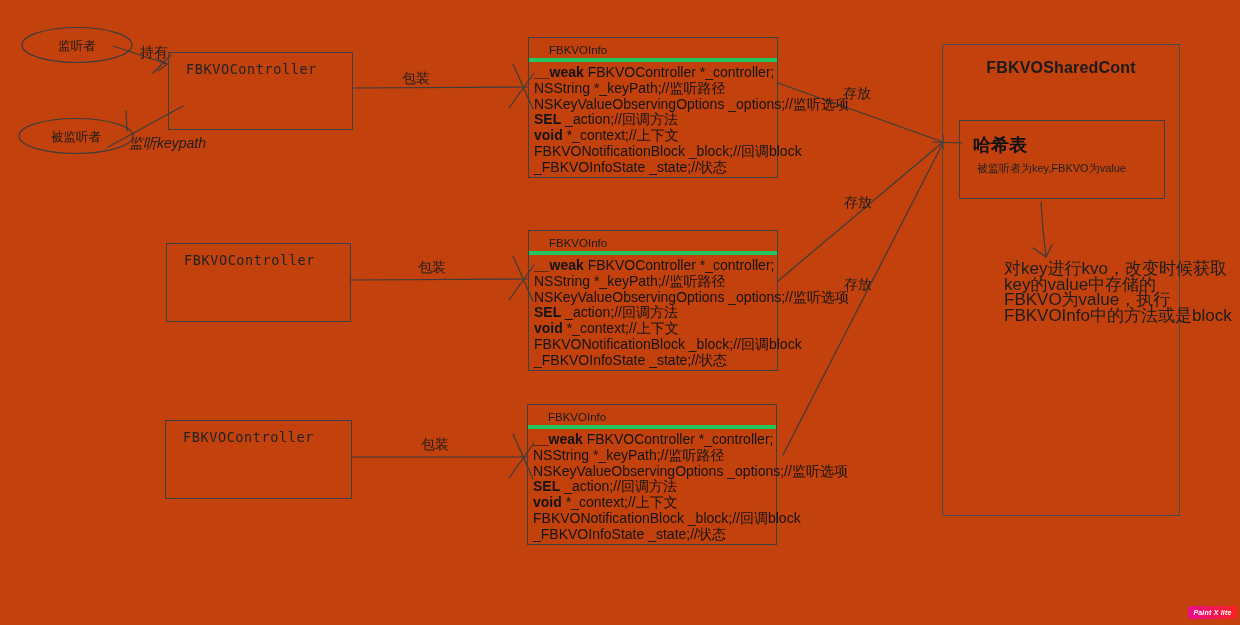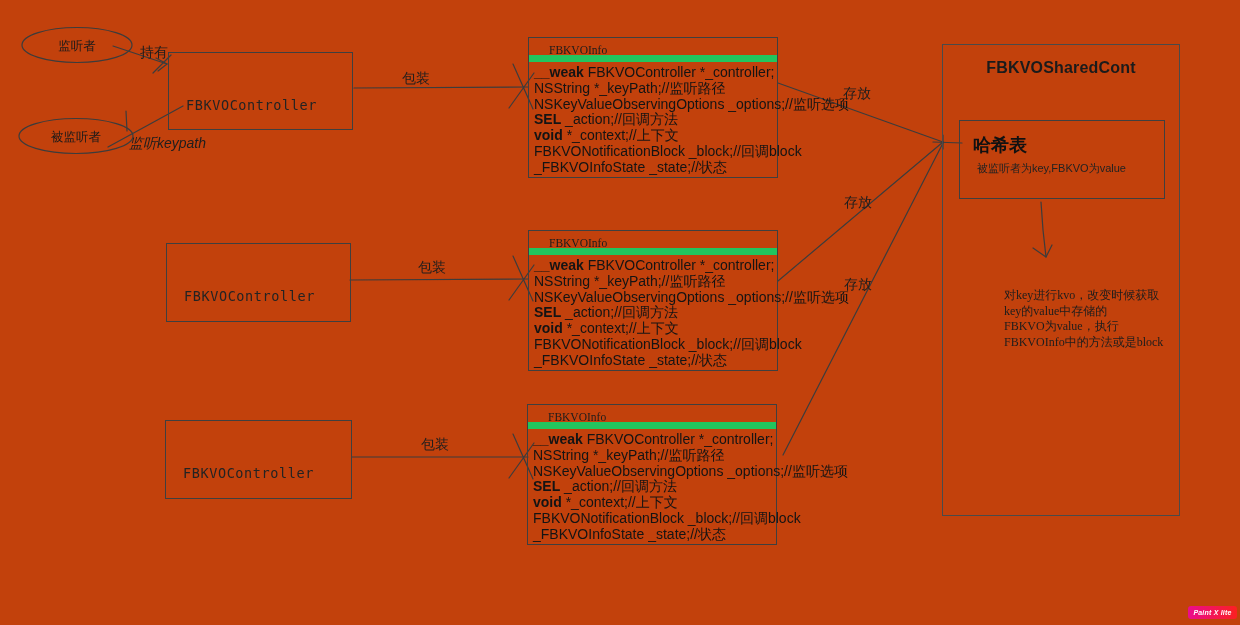--- a/index.html
+++ b/index.html
@@ -12,51 +12,50 @@
   .layer { position: absolute; inset: 0; width: 1240px; height: 625px; }
   svg.layer { pointer-events: none; }
 
   
   .node {
     position: absolute; border: 1px solid #3f3f3f; background: transparent;
   }
   .ctrl-box .ctrl-label {
     font-family: "DejaVu Sans Mono", "Liberation Mono", monospace;
     font-size: 13.5px; color: #232323; letter-spacing: 0.6px;
-    padding: 8px 0 0 17px; white-space: nowrap; margin-top: 36px;
+    padding: 8px 0 0 17px; white-space: nowrap;
   }
 
   .info-box { width: 250px; height: 141px; }
   .info-title {
     font-size: 11.5px; color: #1c1c1c; height: 24px;
-    padding: 6px 0 0 20px; border-bottom: 7px solid #22c55e;
+    padding: 6px 0 0 20px; border-bottom: 4px solid #22c55e;
     white-space: nowrap;
-    font-family: Liberation Serif, serif;
   }
   .info-rows { padding: 3px 0 0 5px; }
   .info-row {
     font-size: 14px; line-height: 15.8px; color: #141414; white-space: nowrap;
   }
   .info-row b { font-weight: bold; }
 
   .shared-box { width: 238px; height: 472px; border-width: 1.5px; border-color: #4a4a4a; }
   .shared-title {
     font-size: 16px; font-weight: bold; color: #1b1b1b;
     text-align: center; padding-top: 14px; letter-spacing: 0.2px;
   }
   .hash-box { width: 206px; height: 79px; }
   .hash-title {
     font-size: 18px; font-weight: bold; color: #111;
     padding: 12px 0 0 13px; white-space: nowrap;
   }
   .hash-subtitle { font-size: 11px; color: #222; padding: 4px 0 0 17px; white-space: nowrap; }
 
   .note {
-    position: absolute; left: 1004px; top: 288px; width: 170px;
-    font-size: 12px; line-height: 15.6px; color: #1d1d1d; font-family: Liberation Serif, serif;
+    position: absolute; left: 1004px; top: 261px; width: 170px;
+    font-size: 17px; line-height: 15.6px; color: #1d1d1d;
   }
   .note div { white-space: nowrap; }
 
   .edge-label {
     position: absolute; font-size: 14px; color: #1e1e1e; white-space: nowrap;
   }
   .ellipse-label {
     position: absolute; font-size: 12.5px; color: #1a1a1a;
     text-align: center; white-space: nowrap;
   }

